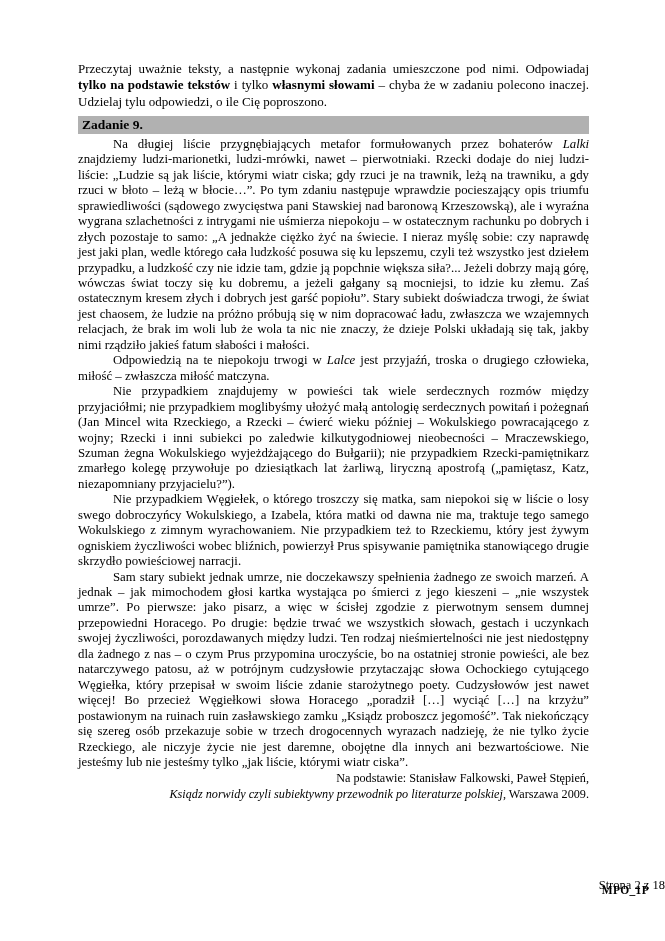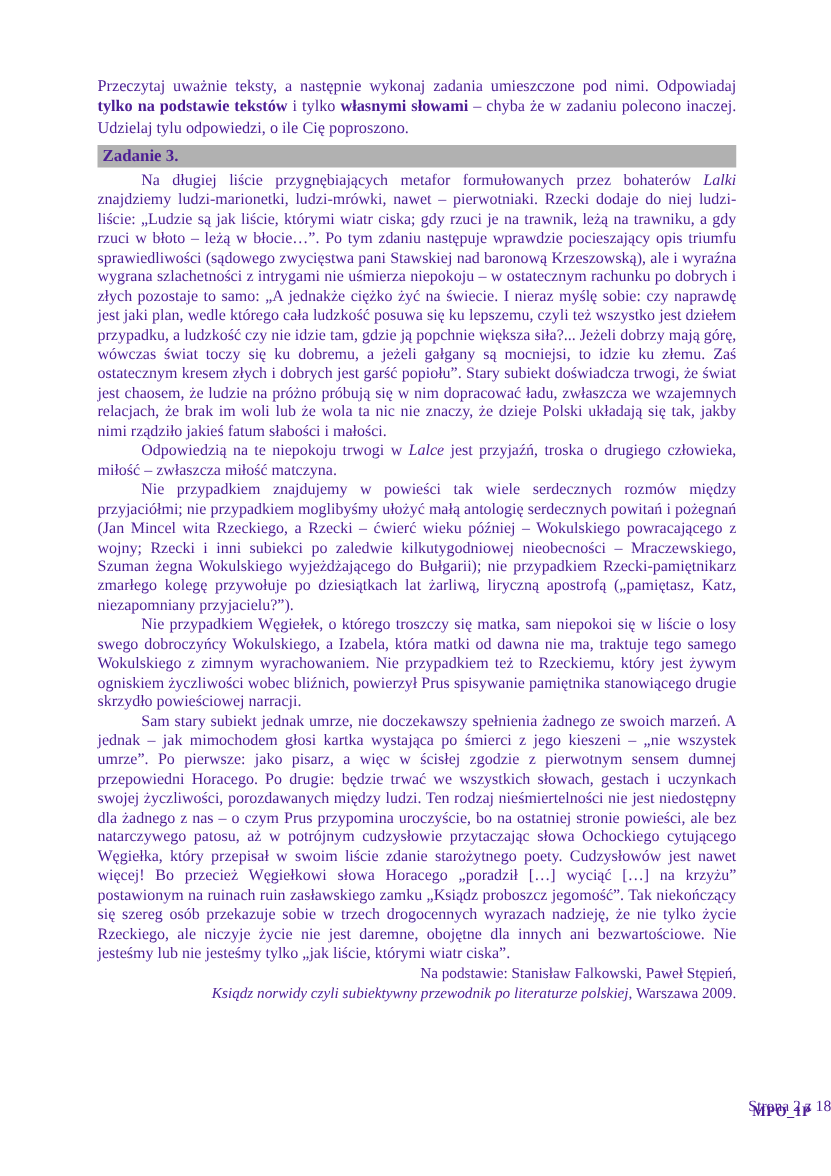--- a/index.html
+++ b/index.html
@@ -68,26 +68,26 @@
     top: 884px;
     right: 16px;
     font-size: 11.5px;
     font-weight: bold;
     letter-spacing: 0.3px;
   }
 </style>
 </head>
 <body>
 
-<div class="page" style="background: rgb(255, 255, 255); color: #4c1d95;">
+<div class="page" style="background: rgb(255, 255, 255); color: #000000;">
   <div class="content">
 
     <p class="instructions"><span>Przeczytaj uważnie teksty, a następnie wykonaj zadania umieszczone pod nimi. Odpowiadaj </span><b>tylko na podstawie tekstów</b><span> i tylko </span><b>własnymi słowami</b><span> – chyba że w zadaniu polecono inaczej. Udzielaj tylu odpowiedzi, o ile Cię poproszono.</span></p>
 
-    <div class="task-bar" style="background: rgb(177, 177, 177);"><span>Zadanie 3.</span></div>
+    <div class="task-bar" style="background: rgb(177, 177, 177);"><span>Zadanie 9.</span></div>
 
 
     <div class="body-text">
       <p class="paragraph"><span>Na długiej liście przygnębiających metafor formułowanych przez bohaterów </span><em>Lalki</em><span> znajdziemy ludzi-marionetki, ludzi-mrówki, nawet – pierwotniaki. Rzecki dodaje do niej ludzi-liście: „Ludzie są jak liście, którymi wiatr ciska; gdy rzuci je na trawnik, leżą na trawniku, a gdy rzuci w błoto – leżą w błocie…”. Po tym zdaniu następuje wprawdzie pocieszający opis triumfu sprawiedliwości (sądowego zwycięstwa pani Stawskiej nad baronową Krzeszowską), ale i wyraźna wygrana szlachetności z intrygami nie uśmierza niepokoju – w ostatecznym rachunku po dobrych i złych pozostaje to samo: „A jednakże ciężko żyć na świecie. I nieraz myślę sobie: czy naprawdę jest jaki plan, wedle którego cała ludzkość posuwa się ku lepszemu, czyli też wszystko jest dziełem przypadku, a ludzkość czy nie idzie tam, gdzie ją popchnie większa siła?... Jeżeli dobrzy mają górę, wówczas świat toczy się ku dobremu, a jeżeli gałgany są mocniejsi, to idzie ku złemu. Zaś ostatecznym kresem złych i dobrych jest garść popiołu”. Stary subiekt doświadcza trwogi, że świat jest chaosem, że ludzie na próżno próbują się w nim dopracować ładu, zwłaszcza we wzajemnych relacjach, że brak im woli lub że wola ta nic nie znaczy, że dzieje Polski układają się tak, jakby nimi rządziło jakieś fatum słabości i małości.</span></p>
       <p class="paragraph"><span>Odpowiedzią na te niepokoju trwogi w </span><em>Lalce</em><span> jest przyjaźń, troska o drugiego człowieka, miłość – zwłaszcza miłość matczyna.</span></p>
       <p class="paragraph"><span>Nie przypadkiem znajdujemy w powieści tak wiele serdecznych rozmów między przyjaciółmi; nie przypadkiem moglibyśmy ułożyć małą antologię serdecznych powitań i pożegnań (Jan Mincel wita Rzeckiego, a Rzecki – ćwierć wieku później – Wokulskiego powracającego z wojny; Rzecki i inni subiekci po zaledwie kilkutygodniowej nieobecności – Mraczewskiego, Szuman żegna Wokulskiego wyjeżdżającego do Bułgarii); nie przypadkiem Rzecki-pamiętnikarz zmarłego kolegę przywołuje po dziesiątkach lat żarliwą, liryczną apostrofą („pamiętasz, Katz, niezapomniany przyjacielu?”).</span></p>
       <p class="paragraph"><span>Nie przypadkiem Węgiełek, o którego troszczy się matka, sam niepokoi się w liście o losy swego dobroczyńcy Wokulskiego, a Izabela, która matki od dawna nie ma, traktuje tego samego Wokulskiego z zimnym wyrachowaniem. Nie przypadkiem też to Rzeckiemu, który jest żywym ogniskiem życzliwości wobec bliźnich, powierzył Prus spisywanie pamiętnika stanowiącego drugie skrzydło powieściowej narracji.</span></p>
       <p class="paragraph"><span>Sam stary subiekt jednak umrze, nie doczekawszy spełnienia żadnego ze swoich marzeń. A jednak – jak mimochodem głosi kartka wystająca po śmierci z jego kieszeni – „nie wszystek umrze”. Po pierwsze: jako pisarz, a więc w ścisłej zgodzie z pierwotnym sensem dumnej przepowiedni Horacego. Po drugie: będzie trwać we wszystkich słowach, gestach i uczynkach swojej życzliwości, porozdawanych między ludzi. Ten rodzaj nieśmiertelności nie jest niedostępny dla żadnego z nas – o czym Prus przypomina uroczyście, bo na ostatniej stronie powieści, ale bez natarczywego patosu, aż w potrójnym cudzysłowie przytaczając słowa Ochockiego cytującego Węgiełka, który przepisał w swoim liście zdanie starożytnego poety. Cudzysłowów jest nawet więcej! Bo przecież Węgiełkowi słowa Horacego „poradził […] wyciąć […] na krzyżu” postawionym na ruinach ruin zasławskiego zamku „Ksiądz proboszcz jegomość”. Tak niekończący się szereg osób przekazuje sobie w trzech drogocennych wyrazach nadzieję, że nie tylko życie Rzeckiego, ale niczyje życie nie jest daremne, obojętne dla innych ani bezwartościowe. Nie jesteśmy lub nie jesteśmy tylko „jak liście, którymi wiatr ciska”.</span></p>
     </div>
 

